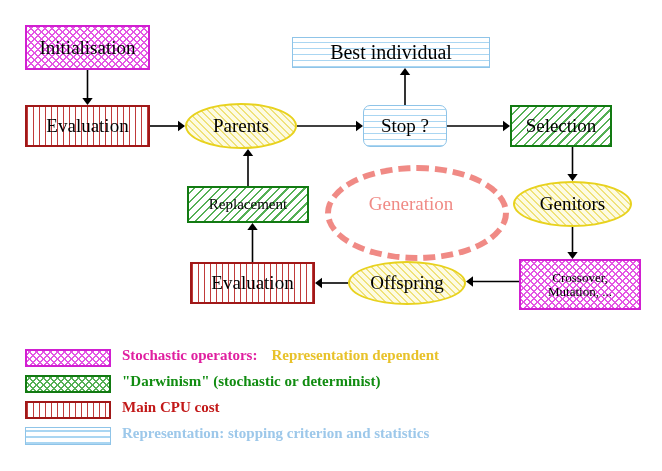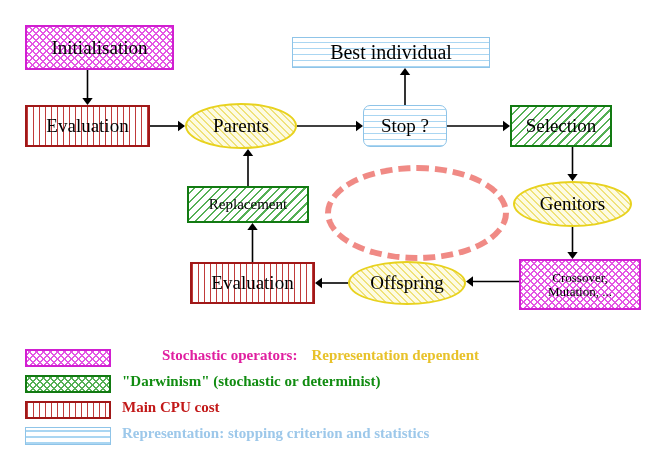--- a/index.html
+++ b/index.html
@@ -111,20 +111,21 @@
     font-size: 15px;
   }
   .legend-text .sub { font-weight: bold; }
 </style>
 </head>
 <body>
 
 <div id="canvas">
 
   <div class="gen-ellipse" id="gen-ellipse" style="left: 325px; top: 165px; width: 172px; height: 84px; border-color: rgb(240, 138, 133);"></div>
+  <div class="gen-label" id="gen-label" style="left: 325px; top: 193px; width: 172px; font-size: 19px; color: rgb(240, 138, 133);">Generation</div>
 
   <svg class="arrow-svg" id="arrow-layer" viewBox="0 0 662 471">
       <line x1="87.5" y1="70" x2="87.5" y2="99" stroke="#000" stroke-width="1.6"></line>
       <polygon points="87.5,105 82.3,98 92.7,98" fill="#000"></polygon>
       <line x1="150" y1="126" x2="179" y2="126" stroke="#000" stroke-width="1.6"></line>
       <polygon points="185,126 178,120.8 178,131.2" fill="#000"></polygon>
       <line x1="297" y1="126" x2="357" y2="126" stroke="#000" stroke-width="1.6"></line>
       <polygon points="363,126 356,120.8 356,131.2" fill="#000"></polygon>
       <line x1="405" y1="105" x2="405" y2="74" stroke="#000" stroke-width="1.6"></line>
       <polygon points="405,68 399.8,75 410.2,75" fill="#000"></polygon>
@@ -138,21 +139,21 @@
       <polygon points="466,281.5 473,276.3 473,286.7" fill="#000"></polygon>
       <line x1="348" y1="283" x2="321" y2="283" stroke="#000" stroke-width="1.6"></line>
       <polygon points="315,283 322,277.8 322,288.2" fill="#000"></polygon>
       <line x1="252.5" y1="262" x2="252.5" y2="229" stroke="#000" stroke-width="1.6"></line>
       <polygon points="252.5,223 247.3,230 257.7,230" fill="#000"></polygon>
       <line x1="248" y1="186" x2="248" y2="155" stroke="#000" stroke-width="1.6"></line>
       <polygon points="248,149 242.8,156 253.2,156" fill="#000"></polygon>
     </svg>
 
   <div id="node-layer">
-      <div class="node pat-magenta" style="left: 25px; top: 25px; width: 149px; height: 45px; font-size: 19px;">
+      <div class="node pat-magenta" style="left: 25px; top: 25px; width: 125px; height: 45px; font-size: 19px;">
         <span>Initialisation</span>
       </div>
       <div class="node pat-red" style="left: 25px; top: 105px; width: 125px; height: 42px; font-size: 19px;">
         <span>Evaluation</span>
       </div>
       <div class="node pat-yellow ellipse" style="left: 185px; top: 103px; width: 112px; height: 46px; font-size: 19px;">
         <span>Parents</span>
       </div>
       <div class="node pat-blue" style="left: 292px; top: 37px; width: 198px; height: 31px; font-size: 20px;">
         <span>Best individual</span>
@@ -175,21 +176,21 @@
       <div class="node pat-red" style="left: 190px; top: 262px; width: 125px; height: 42px; font-size: 19px;">
         <span>Evaluation</span>
       </div>
       <div class="node pat-green" style="left: 187px; top: 186px; width: 122px; height: 37px; font-size: 15px;">
         <span>Replacement</span>
       </div>
     </div>
 
   <div id="legend-layer">
       <div class="legend-swatch pat-magenta" style="left: 25px; top: 349px;"></div>
-      <div class="legend-text" style="top: 347px;"><span style="color: rgb(224, 31, 160); margin-left: 40px;">Stochastic operators:</span><span class="sub" style="color: rgb(232, 194, 42); margin-left: 14px;">Representation dependent</span></div>
+      <div class="legend-text" style="top: 347px;"><span style="color: rgb(224, 31, 160);">Stochastic operators:</span><span class="sub" style="color: rgb(232, 194, 42); margin-left: 14px;">Representation dependent</span></div>
       <div class="legend-swatch pat-green-cross" style="left: 25px; top: 375px;"></div>
       <div class="legend-text" style="top: 373px;"><span style="color: rgb(17, 140, 17);">"Darwinism" (stochastic or determinist)</span></div>
       <div class="legend-swatch pat-red" style="left: 25px; top: 401px;"></div>
       <div class="legend-text" style="top: 399px;"><span style="color: rgb(194, 24, 24); text-align: center;">Main CPU cost</span></div>
       <div class="legend-swatch pat-blue" style="left: 25px; top: 427px;"></div>
       <div class="legend-text" style="top: 425px;"><span style="color: rgb(157, 200, 234);">Representation: stopping criterion and statistics</span></div>
     </div>
 
 </div>
 

